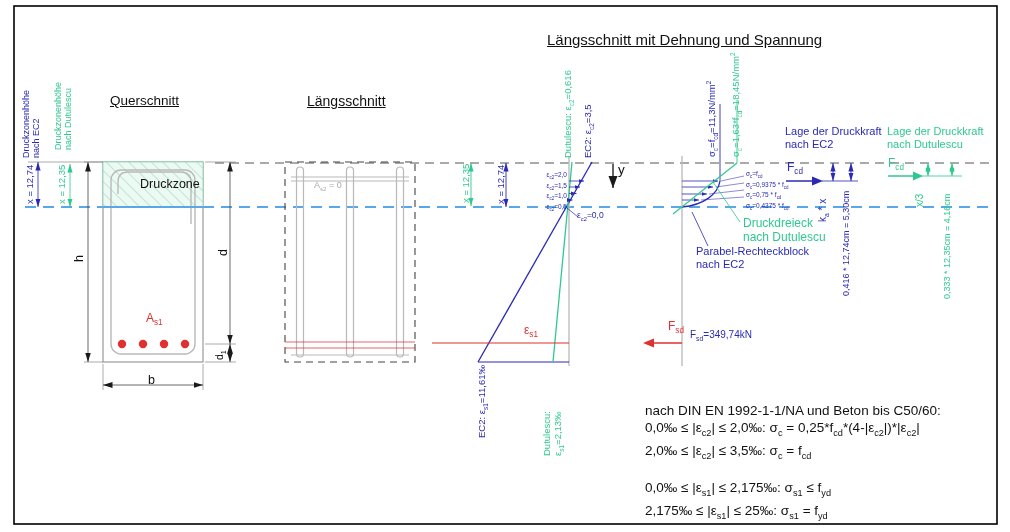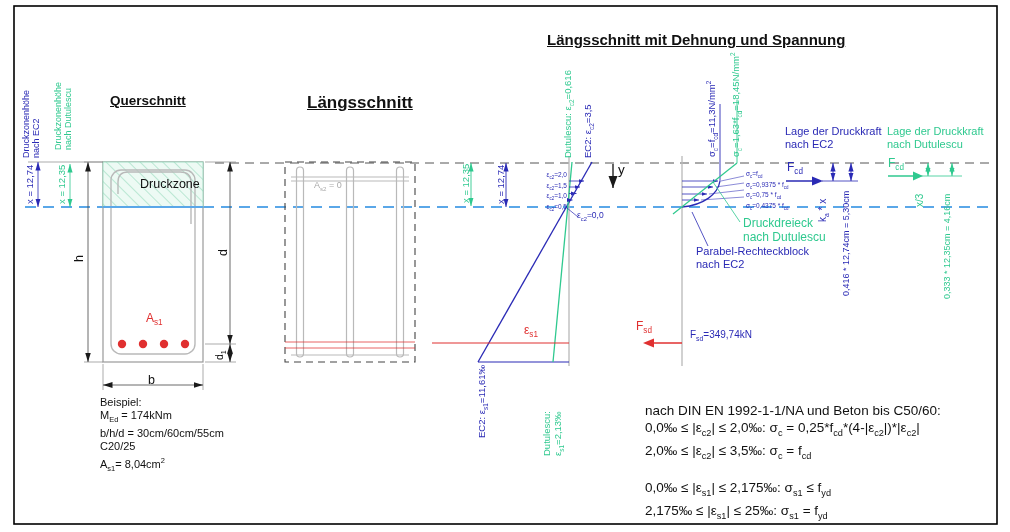--- a/index.html
+++ b/index.html
@@ -6,21 +6,21 @@
     --ec2_blue:#2a2ab5; --dutulescu_green:#2fc98f; --steel_red:#e03030; --neutral_axis:#5aa7e8;
   }
   html,body{margin:0;padding:0;background:#fff;}
   #stage{position:relative;width:1010px;height:532px;background:#fff;overflow:hidden;
          font-family:"Liberation Sans","DejaVu Sans",sans-serif;color:#111;}
   #stage svg{position:absolute;left:0;top:0;}
   .lb{position:absolute;white-space:pre-line;line-height:1.16;color:#111;}
   .rot{transform:rotate(-90deg);transform-origin:0 0;}
   .blue{color:var(--ec2_blue);} .green{color:var(--dutulescu_green);}
   .red{color:var(--steel_red);} .gray{color:#a9a9a9;}
-  .bold{font-weight:bold;} .und{text-decoration:underline;}
+  .bold{font-weight:normal;} .und{text-decoration:underline;}
   .rt{text-align:right;}
   sub{font-size:68%;} sup{font-size:68%;}
   .ln{min-height:1em;}
   
   .sB{stroke:var(--ec2_blue);} .sG{stroke:var(--dutulescu_green);} .sR{stroke:var(--steel_red);}
   .sN{stroke:var(--neutral_axis);} .fB{fill:var(--ec2_blue);} .fG{fill:var(--dutulescu_green);}
   .fR{fill:var(--steel_red);} .sK{stroke:#444;} .sDim{stroke:#555;} .sGy{stroke:#b9b9b9;} .fK{fill:#1a1a1a;}
 </style>
 </head>
 <body>
@@ -163,33 +163,32 @@
 
     <g>
       <line x1="682" y1="343" x2="654" y2="343" class="sR" stroke-width="1.5"></line>
       <polygon points="654,338.5 643,343 654,347.5" class="fR"></polygon>
     </g>
   </g>
 </svg>
 
 <div class="lb bold und" style="left:547px;top:31px;font-size:15px">Längsschnitt mit Dehnung und Spannung</div>
 <div class="lb bold und" style="left:110px;top:93px;font-size:13.5px">Querschnitt</div>
-<div class="lb bold und" style="left:307px;top:93px;font-size:17px">Längsschnitt</div>
+<div class="lb bold und" style="left:307px;top:93px;font-size:14px">Längsschnitt</div>
 
 <div class="lb rot blue" style="left:21px;top:158px;width:78px;font-size:9px">Druckzonenhöhe<br>nach EC2</div>
 <div class="lb rot green" style="left:53px;top:150px;width:76px;font-size:9px">Druckzonenhöhe<br>nach Dutulescu</div>
 <div class="lb rot blue" style="left:24px;top:204px;width:48px;font-size:9.5px">x = 12,74</div>
 <div class="lb rot green" style="left:56px;top:204px;width:46px;font-size:9.5px">x = 12,35</div>
 <div class="lb" style="left:140px;top:177px;font-size:12.5px">Druckzone</div>
 <div class="lb red" style="left:146px;top:312px;font-size:12px">A<sub>s1</sub></div>
 <div class="lb rot" style="left:72px;top:262px;font-size:12.5px">h</div>
 <div class="lb rot" style="left:216px;top:256px;font-size:12.5px">d</div>
 <div class="lb rot" style="left:213px;top:360px;font-size:10.5px">d<sub>1</sub></div>
 <div class="lb" style="left:148px;top:373px;font-size:12.5px">b</div>
-<div class="lb" style="left:100px;top:396px;font-size:11px;line-height:13.4px"><div class="ln">Beispiel:</div><div class="ln">M<sub>Ed</sub> = 174kNm</div><div class="ln">b/h/d = 30cm/60cm/55cm</div><div class="ln">C20/25</div><div class="ln">A<sub>s1</sub>= 8,04cm<sup>2</sup></div></div>
 
 <div class="lb gray" style="left:314px;top:180px;font-size:9px">A<sub>s2</sub> = 0</div>
 <div class="lb rot green" style="left:460px;top:203px;width:46px;font-size:9.5px">x = 12,35</div>
 <div class="lb rot blue" style="left:495px;top:204px;width:48px;font-size:9.5px">x = 12,74</div>
 
 <div class="lb rot green" style="left:562px;top:158px;width:100px;font-size:9.5px">Dutulescu: ε<sub>c2</sub>=0,616</div>
 <div class="lb rot blue" style="left:582px;top:158px;width:62px;font-size:9.5px">EC2: ε<sub>c2</sub>=3,5</div>
 <div class="lb blue rt" style="left:528px;top:171px;width:39px;font-size:6.5px;line-height:7.2px"><div class="ln">ε<sub>c2</sub>=2,0</div><div class="ln">ε<sub>c2</sub>=1,5</div><div class="ln">ε<sub>c2</sub>=1,0</div><div class="ln">ε<sub>c2</sub>=0,5</div></div>
 <div class="lb blue" style="left:577px;top:211px;font-size:8.5px">ε<sub>c2</sub>=0,0</div>
 <div class="lb" style="left:618px;top:162px;font-size:13.5px">y</div>
@@ -203,18 +202,18 @@
 <div class="lb green" style="left:743px;top:217px;font-size:12px">Druckdreieck<br>nach Dutulescu</div>
 <div class="lb blue" style="left:696px;top:245px;font-size:11px">Parabel-Rechteckblock<br>nach EC2</div>
 <div class="lb blue" style="left:785px;top:125px;font-size:11px">Lage der Druckkraft<br>nach EC2</div>
 <div class="lb green" style="left:887px;top:125px;font-size:11px">Lage der Druckkraft<br>nach Dutulescu</div>
 <div class="lb blue" style="left:787px;top:161px;font-size:12px">F<sub>cd</sub></div>
 <div class="lb green" style="left:888px;top:157px;font-size:12px">F<sub>cd</sub></div>
 <div class="lb rot blue" style="left:817px;top:222px;width:44px;font-size:10px">k<sub>a</sub> * x</div>
 <div class="lb rot blue" style="left:841px;top:296px;width:120px;font-size:9px">0,416 * 12,74cm = 5,30cm</div>
 <div class="lb rot green" style="left:914px;top:207px;width:34px;font-size:10px">x/3</div>
 <div class="lb rot green" style="left:942px;top:299px;width:120px;font-size:9px">0,333 * 12,35cm = 4,16cm</div>
-<div class="lb red" style="left:636px;top:320px;font-size:12px">F<sub>sd</sub></div>
+<div class="lb red" style="left:668px;top:320px;font-size:12px">F<sub>sd</sub></div>
 <div class="lb blue" style="left:690px;top:329px;font-size:10px">F<sub>sd</sub>=349,74kN</div>
 
 <div class="lb" style="left:645px;top:402px;font-size:13.5px;line-height:17.3px"><div class="ln">nach DIN EN 1992-1-1/NA und Beton bis C50/60:</div><div class="ln">0,0‰ ≤ |ε<sub>c2</sub>| ≤ 2,0‰: σ<sub>c</sub> = 0,25*f<sub>cd</sub>*(4-|ε<sub>c2</sub>|)*|ε<sub>c2</sub>|</div><div class="ln">2,0‰ ≤ |ε<sub>c2</sub>| ≤ 3,5‰: σ<sub>c</sub> = f<sub>cd</sub></div><div class="ln"></div><div class="ln">0,0‰ ≤ |ε<sub>s1</sub>| ≤ 2,175‰: σ<sub>s1</sub> ≤ f<sub>yd</sub></div><div class="ln">2,175‰ ≤ |ε<sub>s1</sub>| ≤ 25‰: σ<sub>s1</sub> = f<sub>yd</sub></div></div>
 
 </div>
 
 </body></html>

